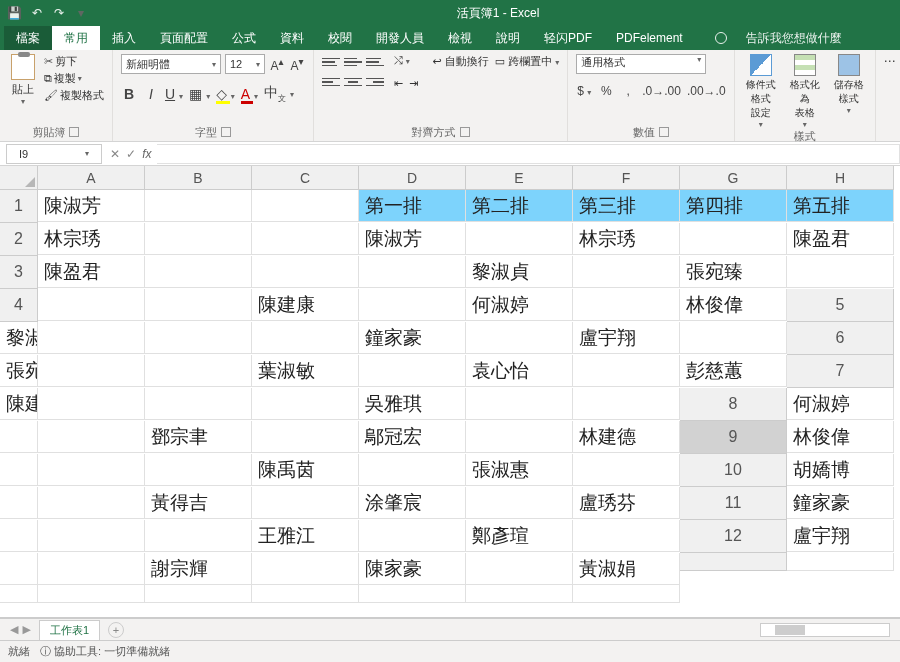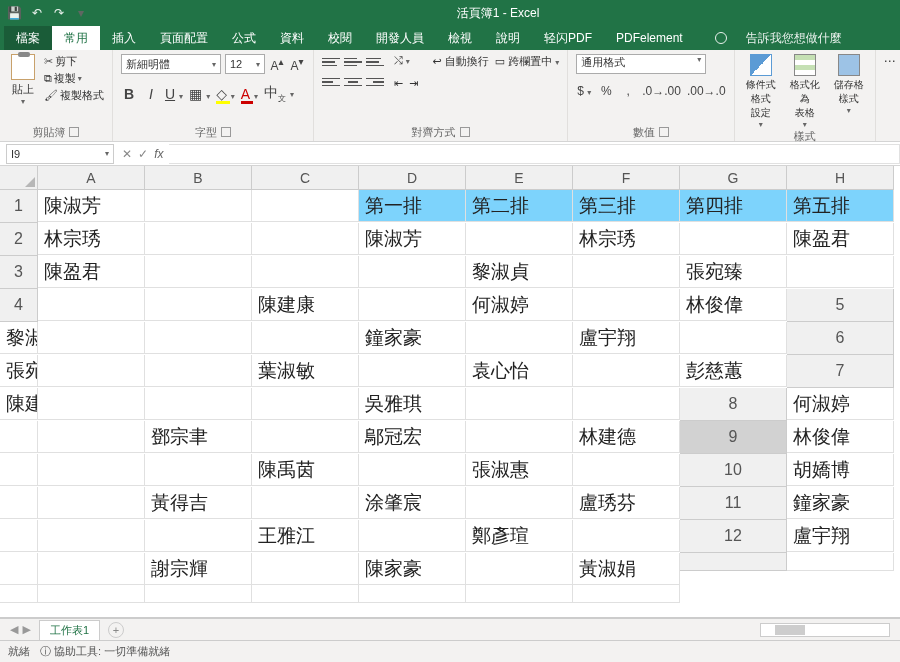--- a/index.html
+++ b/index.html
@@ -56,21 +56,21 @@
 
 .style-icons { display: flex; gap: 8px; }
 .style-ic { width: 36px; display: flex; flex-direction: column; align-items: center; font-size: 10px; text-align: center; }
 .style-ic .shape { width: 22px; height: 22px; margin-bottom: 2px; }
 .cf-shape { background: linear-gradient(135deg,#5b9bd5 50%,#fff 50%); border: 1px solid #5b9bd5; }
 .tbl-shape { border: 1px solid #888; background: repeating-linear-gradient(#c5e0b4 0 5px,#fff 5px 10px); }
 .cell-shape { border: 1px solid #888; background: #9dc3e6; }
 
 
 .fbar-row { height: 24px; border-bottom: 1px solid #d4d4d4; display: flex; align-items: center; background: #fff; }
-.namebox { width: 108px; height: 20px; border: 1px solid #ccc; margin: 0 2px 0 6px; padding: 0 4px; display: flex; align-items: center; justify-content: space-between; font-size: 11px; }
+.namebox { width: 96px; height: 20px; border: 1px solid #ccc; margin: 0 2px 0 6px; padding: 0 12px; display: flex; align-items: center; justify-content: space-between; font-size: 11px; }
 .fx-btns { display: flex; gap: 6px; padding: 0 6px; color: #888; font-size: 12px; align-items: center; }
 .fx { font-style: italic; color: #666; }
 .fbar { flex: 1; height: 20px; border: 1px solid #e1e1e1; border-left: none; }
 
 
 .grid-wrap { height: 452px; overflow: hidden; position: relative; border-bottom: 1px solid #ccc; }
 .grid { display: grid; grid-template-columns: 38px repeat(8, 107px); }
 .corner { background: #f0f0f0; border-right: 1px solid #ccc; border-bottom: 1px solid #ccc; height: 24px; position: relative; }
 .corner::after { content: ""; position: absolute; right: 2px; bottom: 2px; width: 0; height: 0; border-left: 10px solid transparent; border-bottom: 10px solid #b7b7b7; }
 .ch { background: #f0f0f0; border-right: 1px solid #ccc; border-bottom: 1px solid #ccc; height: 24px; text-align: center; line-height: 24px; font-size: 14px; color: #555; }

